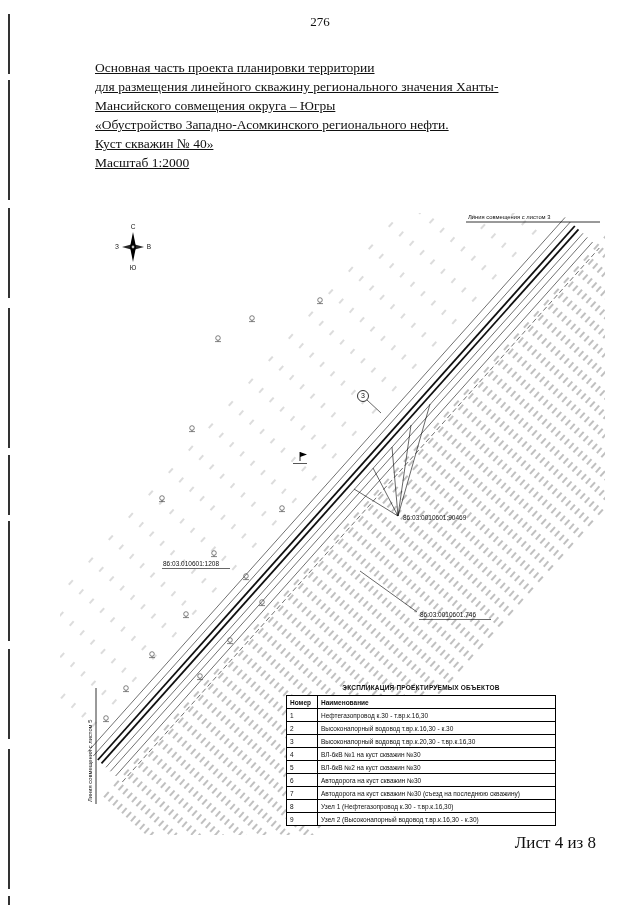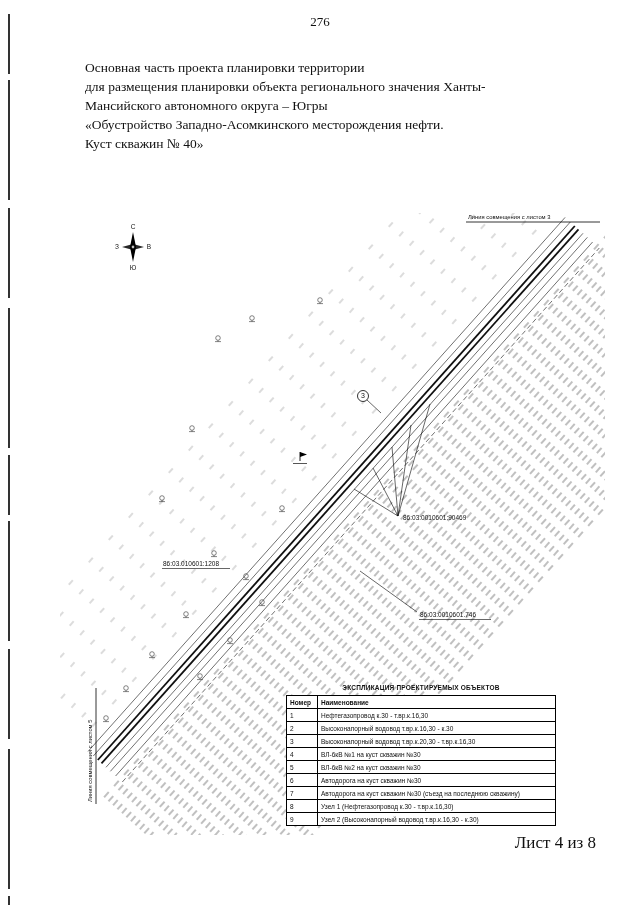--- a/index.html
+++ b/index.html
@@ -1,20 +1,20 @@
 <!DOCTYPE html>
 <html><head>
 <meta charset="utf-8">
 <style>
   html,body{margin:0;padding:0;background:#e8e8e8;}
   #page{position:relative;width:640px;height:905px;background:#ffffff;overflow:hidden;
         font-family:"Liberation Serif", serif;color:#111;}
   .abs{position:absolute;}
   #page-number{left:0;right:0;top:14px;text-align:center;font-size:13px;}
-  #doc-header{left:85px;top:58px;width:480px;font-size:13.5px;line-height:19px;}
+  #doc-header{left:95px;top:58px;width:480px;font-size:13.5px;line-height:19px;text-decoration:underline;}
   #doc-header div{white-space:nowrap;}
   #map-svg{left:0;top:0;}
   #explication{left:286px;top:695px;width:270px;background:#fff;}
   #explication-title{left:286px;top:684px;width:270px;text-align:center;
       font-family:"Liberation Sans", sans-serif;font-size:6.5px;font-weight:bold;letter-spacing:.2px;}
   table.expl{border-collapse:collapse;width:100%;background:#fff;
       font-family:"Liberation Sans", sans-serif;font-size:6.5px;}
   table.expl th, table.expl td{border:1px solid #000;padding:1px 3px;height:10px;
       text-align:left;vertical-align:middle;font-weight:normal;white-space:nowrap;
       overflow:hidden;}
@@ -25,24 +25,25 @@
 </style>
 </head>
 <body>
 
 <div id="page">
 
   <div id="page-number" class="abs">276</div>
 
   <div id="doc-header" class="abs">
     <div>Основная часть проекта планировки территории</div>
-    <div>для размещения планировки объекта регионального значения Ханты-</div>
-    <div>Мансийского автономного округа – Югры</div>
-    <div>«Обустройство Западно-Асомкинского месторождения нефти.</div>
+    <div>для размещения линейного скважину регионального значения Ханты-</div>
+    <div>Мансийского совмещения округа – Югры</div>
+    <div>«Обустройство Западно-Асомкинского регионального нефти.</div>
     <div>Куст скважин № 40»</div>
+    <div>Масштаб 1:2000</div>
   </div>
 
   <svg id="map-svg" class="abs" width="640" height="905" viewBox="0 0 640 905">
     <defs>
       <pattern id="hatchR" patternUnits="userSpaceOnUse" width="15" height="6" patternTransform="rotate(-48.2)">
         <line x1="0" y1="3" x2="7" y2="3" stroke="#4a4a4a" stroke-width="0.7"></line>
       </pattern>
       <pattern id="hatchL" patternUnits="userSpaceOnUse" width="30" height="14" patternTransform="rotate(-48.2)">
         <line x1="0" y1="7" x2="6" y2="7" stroke="#8a8a8a" stroke-width="0.6"></line>
       </pattern>

